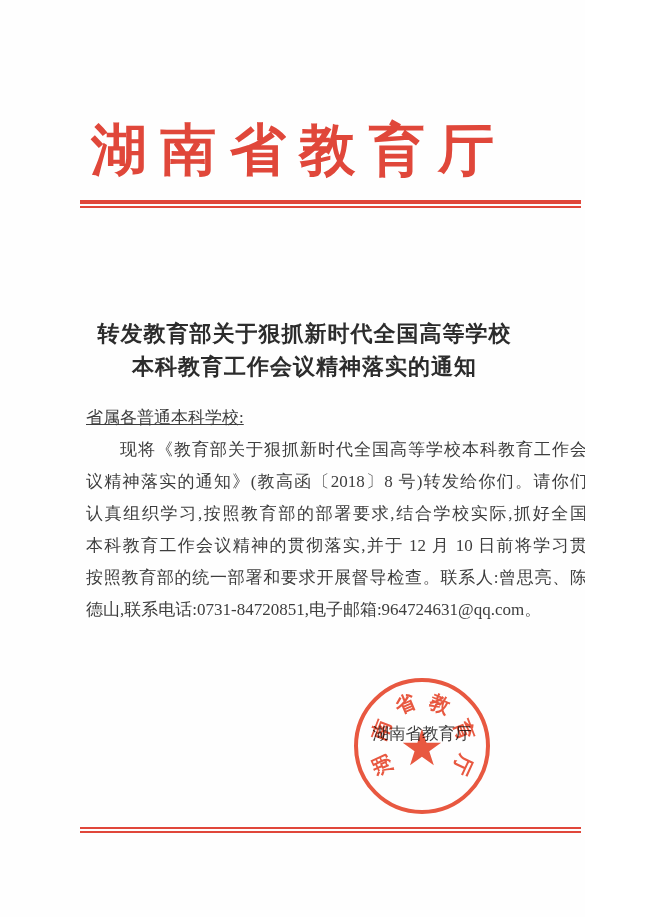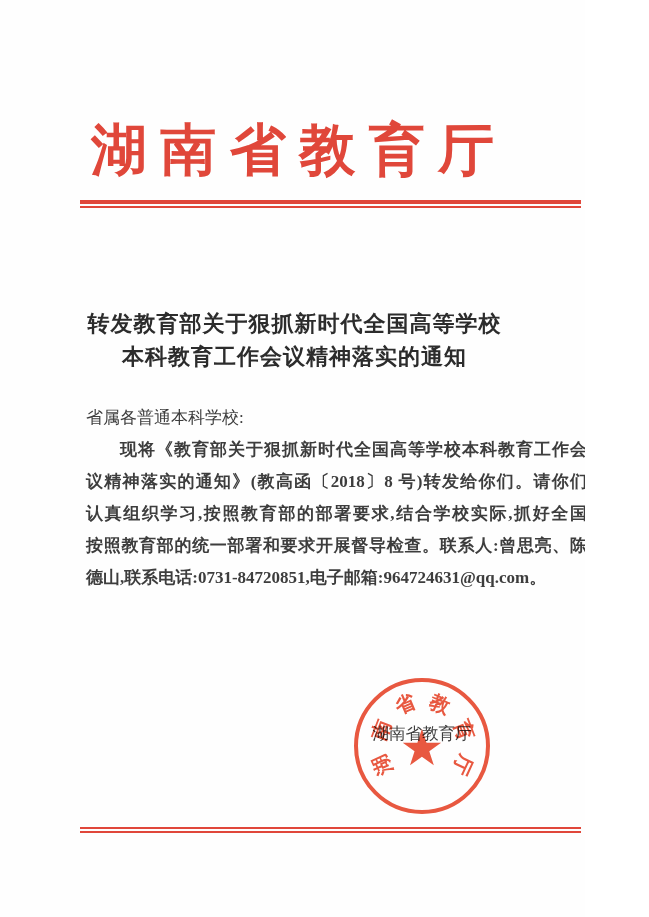--- a/index.html
+++ b/index.html
@@ -52,47 +52,47 @@
     letter-spacing: 1px;
     white-space: nowrap;
   }
 
   
   .doc-title {
     position: absolute;
     top: 305px;
     left: 0;
     width: 100%;
-    margin: 2px;
+    margin: 12px;
     text-align: center;
     color: var(--title-dark, #2c2c2c);
     font-size: 22px;
     font-weight: bold;
     line-height: 33px;
     letter-spacing: 1px;
   }
 
   
   .doc-body {
     position: absolute;
     top: 402px;
     left: 86px;
     width: 501px;
     color: var(--text-dark, #3d3d3d);
     font-size: 17px;
     line-height: 32px;
   }
   .salutation {
     text-align: left;
+    text-decoration: underline;
   }
   .body-line {
     text-align: justify;
     text-align-last: justify;
     white-space: normal;
-    font-weight: bold;
   }
   .body-line.indent {
     text-indent: 2em;
   }
   .body-line.last {
     text-align-last: left;
   }
 
   
   .sign-block {
@@ -176,20 +176,21 @@
   <h1 class="doc-title">
     <div class="title-line">转发教育部关于狠抓新时代全国高等学校</div>
     <div class="title-line">本科教育工作会议精神落实的通知</div>
   </h1>
 
   <div class="doc-body">
     <div class="salutation">省属各普通本科学校:</div>
     <div class="body-line indent">现将《教育部关于狠抓新时代全国高等学校本科教育工作会</div>
     <div class="body-line">议精神落实的通知》(教高函〔2018〕8 号)转发给你们。请你们</div>
     <div class="body-line">认真组织学习,按照教育部的部署要求,结合学校实际,抓好全国</div>
+    <div class="body-line">本科教育工作会议精神的贯彻落实,并于 12 月 10 日前将学习贯</div>
     <div class="body-line">按照教育部的统一部署和要求开展督导检查。联系人:曾思亮、陈</div>
     <div class="body-line last">德山,联系电话:0731-84720851,电子邮箱:964724631@qq.com。</div>
   </div>
 
   <div class="sign-block">
     <div class="sign-agency">湖南省教育厅</div>
   </div>
 
   <div class="seal">
     <span class="seal-star">★</span>

